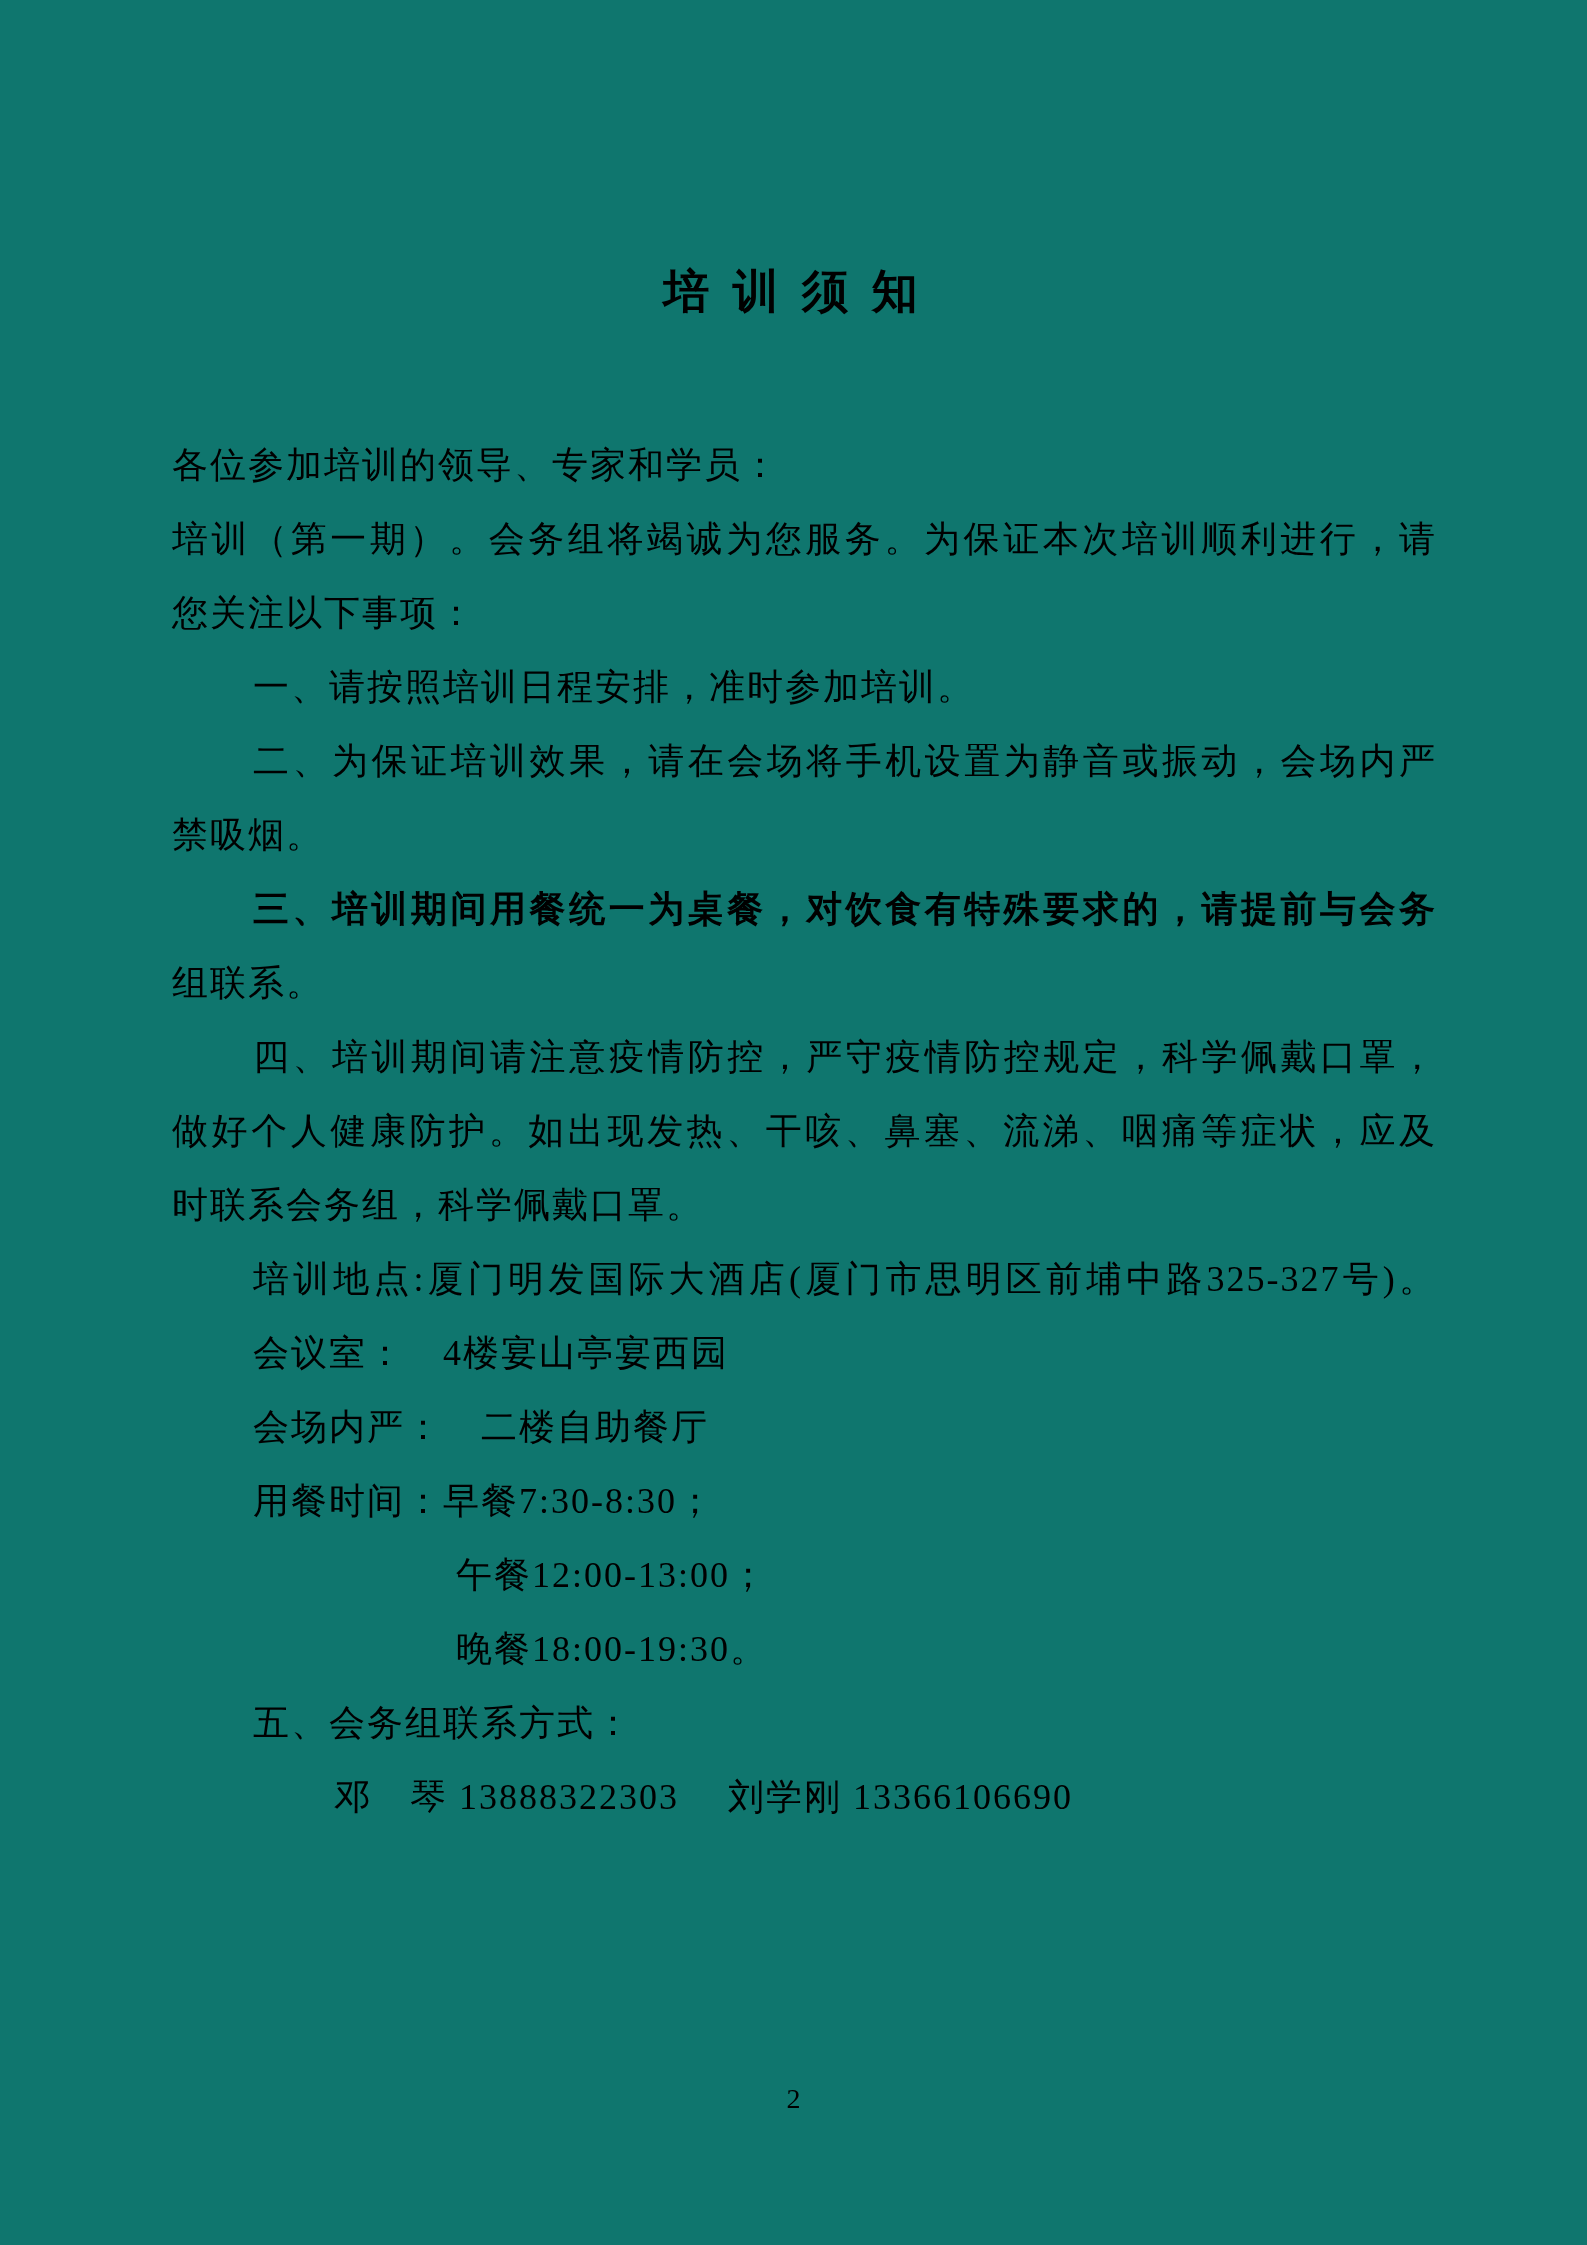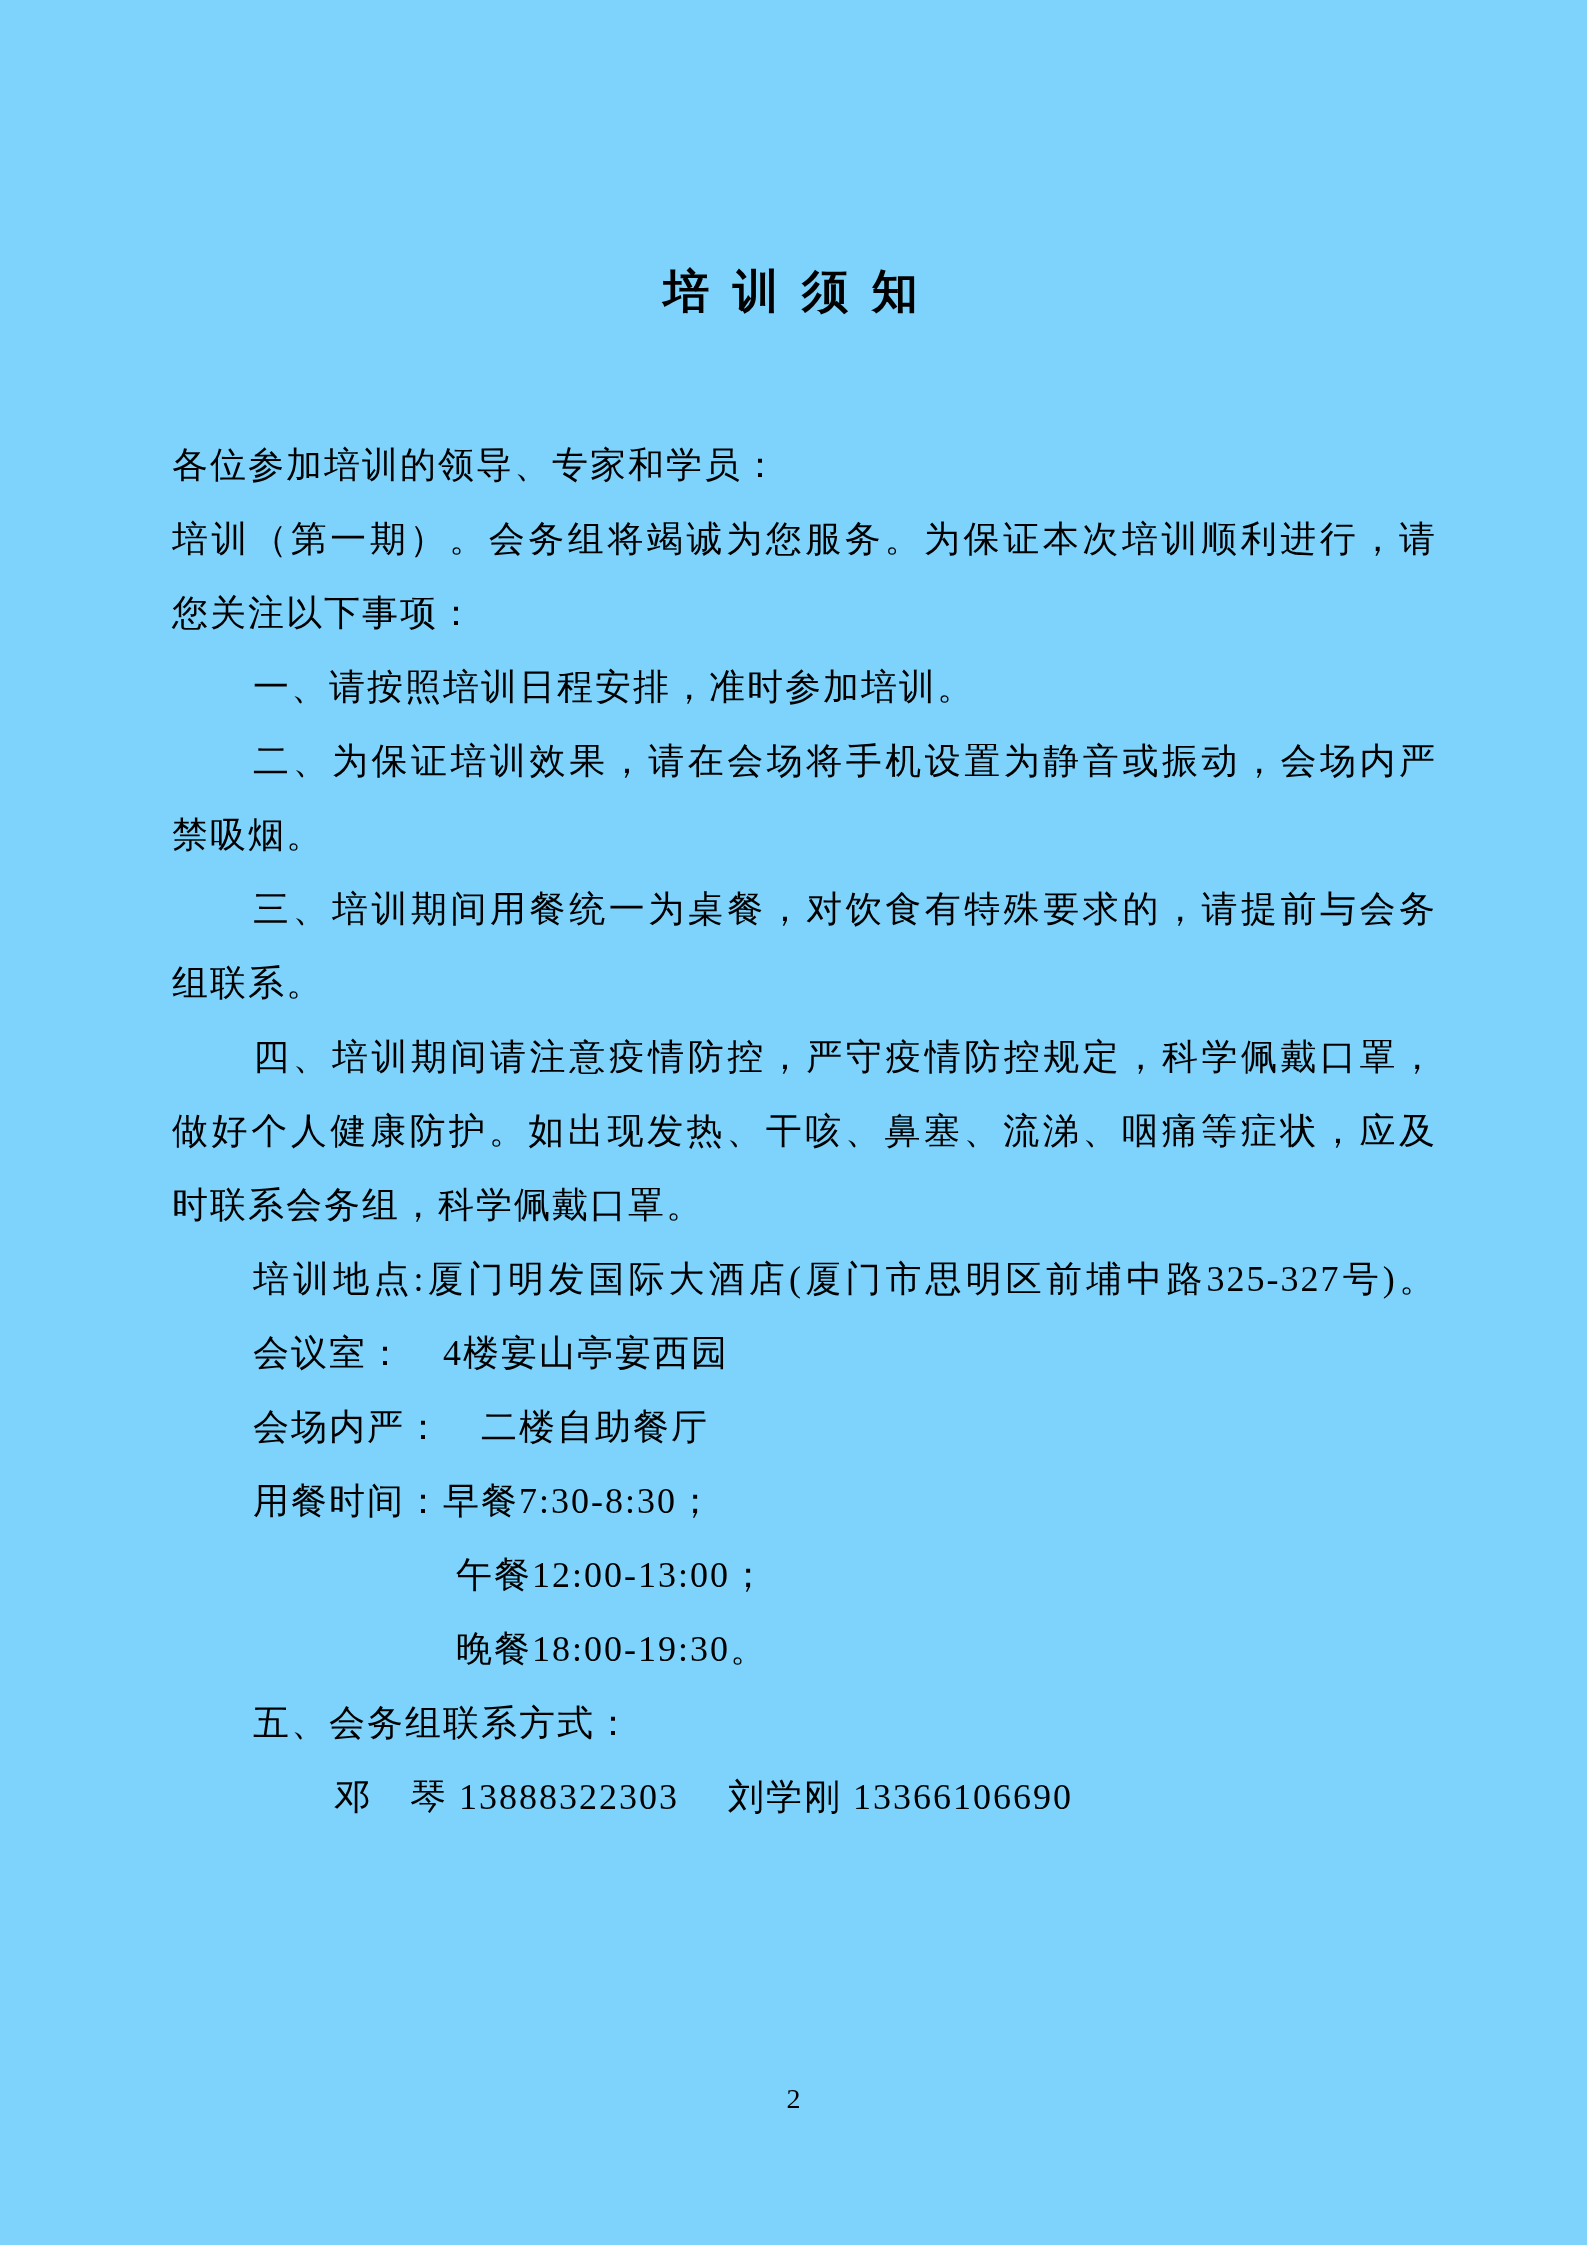--- a/index.html
+++ b/index.html
@@ -4,21 +4,21 @@
 <style>
   html, body {
     margin: 0;
     padding: 0;
     background: #ffffff;
   }
   .page {
     position: relative;
     width: 1587px;
     height: 2245px;
-    background: #7dd3fc;
+    background: #0f766e;
     color: #000000;
     font-family: "Liberation Serif", "DejaVu Serif", serif;
     overflow: hidden;
   }
   .title {
     position: absolute;
     top: 262px;
     left: 0;
     width: 100%;
     margin: 0;
@@ -62,21 +62,21 @@
 
 <div class="page">
   <h1 class="title">培 训 须 知</h1>
   <div class="doc-body" id="body-lines">
       <div class="line" style="padding-left: 0px;">各位参加培训的领导、专家和学员：</div>
       <div class="line fill" style="padding-left: 0px;">培训（第一期）。会务组将竭诚为您服务。为保证本次培训顺利进行，请</div>
       <div class="line" style="padding-left: 0px;">您关注以下事项：</div>
       <div class="line" style="padding-left: 81px;">一、请按照培训日程安排，准时参加培训。</div>
       <div class="line fill" style="padding-left: 81px;">二、为保证培训效果，请在会场将手机设置为静音或振动，会场内严</div>
       <div class="line" style="padding-left: 0px;">禁吸烟。</div>
-      <div class="line fill" style="padding-left: 81px;">三、培训期间用餐统一为桌餐，对饮食有特殊要求的，请提前与会务</div>
+      <div class="line fill" style="padding-left: 81px; font-weight: bold;">三、培训期间用餐统一为桌餐，对饮食有特殊要求的，请提前与会务</div>
       <div class="line" style="padding-left: 0px;">组联系。</div>
       <div class="line fill" style="padding-left: 81px;">四、培训期间请注意疫情防控，严守疫情防控规定，科学佩戴口罩，</div>
       <div class="line fill" style="padding-left: 0px;">做好个人健康防护。如出现发热、干咳、鼻塞、流涕、咽痛等症状，应及</div>
       <div class="line" style="padding-left: 0px;">时联系会务组，科学佩戴口罩。</div>
       <div class="line fill" style="padding-left: 81px;">培训地点:厦门明发国际大酒店(厦门市思明区前埔中路325-327号)。</div>
       <div class="line" style="padding-left: 81px;">会议室：　4楼宴山亭宴西园</div>
       <div class="line" style="padding-left: 81px;">会场内严：　二楼自助餐厅</div>
       <div class="line" style="padding-left: 81px;">用餐时间：早餐7:30-8:30；</div>
       <div class="line" style="padding-left: 284px;">午餐12:00-13:00；</div>
       <div class="line" style="padding-left: 284px;">晚餐18:00-19:30。</div>

